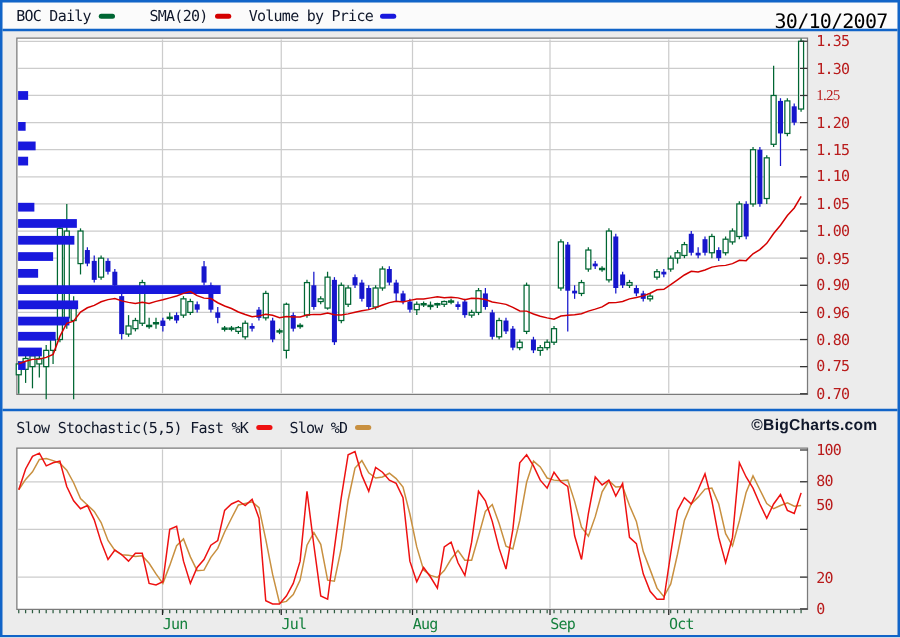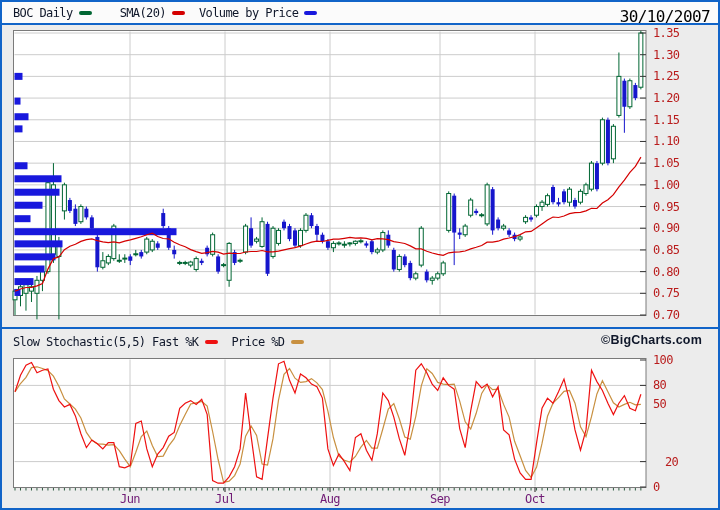--- a/index.html
+++ b/index.html
@@ -12,21 +12,21 @@
   #divider-stoch{top:327px;}
   .legend{display:flex;align-items:center;padding-left:11px;}
   .legend .lab{font-size:12px;letter-spacing:-0.6px;color:#0f172a;white-space:pre;}
   .swatch{display:inline-block;width:13px;height:4px;border-radius:2px;margin:0 6px;}
   .gap-lg{width:22px;} .gap-md{width:8px;}
   .date-label{position:absolute;right:8px;top:5px;font-size:16px;letter-spacing:-0.6px;color:#000;}
   .stoch-strip{position:absolute;left:2px;top:329px;right:2px;height:25px;display:flex;align-items:center;z-index:5;}
   .copyright{position:absolute;right:18px;top:333px;font-family:"Liberation Sans",sans-serif;
              font-weight:bold;font-size:12.5px;color:#0f172a;letter-spacing:0.2px;z-index:5;}
   .axis-label{position:absolute;font-size:12px;letter-spacing:-0.6px;color:#b91c1c;line-height:14px;white-space:pre;z-index:4;}
-  .month-label{position:absolute;font-size:12px;letter-spacing:-0.6px;color:#701a75;width:40px;text-align:center;z-index:4;}
+  .month-label{position:absolute;font-size:12px;letter-spacing:-0.6px;color:#15803d;width:40px;text-align:right;z-index:4;}
   #chart-svg{position:absolute;left:0;top:0;z-index:2;}
 </style>
 </head>
 <body>
 
 <div id="screen">
 
   <div class="top-strip">
     <div class="legend">
       <span class="lab">BOC Daily</span>
@@ -40,21 +40,21 @@
     </div>
     <div class="date-label">30/10/2007</div>
   </div>
   <div class="divider" id="divider-top"></div>
 
   <div class="stoch-strip">
     <div class="legend">
       <span class="lab">Slow Stochastic(5,5) Fast %K</span>
       <span class="swatch" id="sw-k" style="background: rgb(238, 17, 17);"></span>
       <span class="gap-md"></span>
-      <span class="lab">Price %D</span>
+      <span class="lab">Slow %D</span>
       <span class="swatch" id="sw-d" style="background: rgb(200, 144, 64);"></span>
     </div>
   </div>
   <div class="divider" id="divider-stoch"></div>
 
   <div class="copyright">©BigCharts.com</div>
 
   <svg id="chart-svg" width="720" height="510">
       <rect x="13.5" y="30.5" width="632.5" height="285" fill="#ffffff" stroke="#7a7a7a" stroke-width="1"></rect>
       <line x1="14.5" y1="33" x2="645" y2="33" stroke="#cccccc" stroke-width="1"></line>
@@ -469,36 +469,36 @@
       <line x1="130" y1="487.5" x2="130" y2="492" stroke="#222222" stroke-width="1"></line>
       <line x1="225" y1="487.5" x2="225" y2="492" stroke="#222222" stroke-width="1"></line>
       <line x1="330" y1="487.5" x2="330" y2="492" stroke="#222222" stroke-width="1"></line>
       <line x1="440" y1="487.5" x2="440" y2="492" stroke="#222222" stroke-width="1"></line>
       <line x1="535" y1="487.5" x2="535" y2="492" stroke="#222222" stroke-width="1"></line>
     </svg>
 
   <div id="labels-layer">
       <div class="axis-label" style="left: 653px; top: 26px;">1.35</div>
       <div class="axis-label" style="left: 653px; top: 47.6923px;">1.30</div>
-      <div class="axis-label" style="left: 653px; top: 69.3846px;">1.25</div>
+      <div class="axis-label" style="left: 653px; top: 69.3846px; font-family: Liberation Serif, serif;">1.25</div>
       <div class="axis-label" style="left: 653px; top: 91.0769px;">1.20</div>
       <div class="axis-label" style="left: 653px; top: 112.769px;">1.15</div>
       <div class="axis-label" style="left: 653px; top: 134.462px;">1.10</div>
       <div class="axis-label" style="left: 653px; top: 156.154px;">1.05</div>
       <div class="axis-label" style="left: 653px; top: 177.846px;">1.00</div>
       <div class="axis-label" style="left: 653px; top: 199.538px;">0.95</div>
       <div class="axis-label" style="left: 653px; top: 221.231px;">0.90</div>
-      <div class="axis-label" style="left: 653px; top: 242.923px;">0.85</div>
+      <div class="axis-label" style="left: 653px; top: 242.923px;">0.96</div>
       <div class="axis-label" style="left: 653px; top: 264.615px;">0.80</div>
       <div class="axis-label" style="left: 653px; top: 286.308px;">0.75</div>
       <div class="axis-label" style="left: 653px; top: 308px;">0.70</div>
       <div class="axis-label" style="left: 653px; top: 353px;">100</div>
       <div class="axis-label" style="left: 653px; top: 378.4px;">80</div>
       <div class="axis-label" style="left: 653px; top: 397px;">50</div>
-      <div class="axis-label" style="left: 653px; top: 454.6px; margin-left: 12px;">20</div>
+      <div class="axis-label" style="left: 653px; top: 454.6px;">20</div>
       <div class="axis-label" style="left: 653px; top: 480px;">0</div>
       <div class="month-label" style="left: 110px; top: 492px;">Jun</div>
       <div class="month-label" style="left: 205px; top: 492px;">Jul</div>
       <div class="month-label" style="left: 310px; top: 492px;">Aug</div>
       <div class="month-label" style="left: 420px; top: 492px;">Sep</div>
       <div class="month-label" style="left: 515px; top: 492px;">Oct</div>
     </div>
 
   <div class="outer-border"></div>
 </div>

